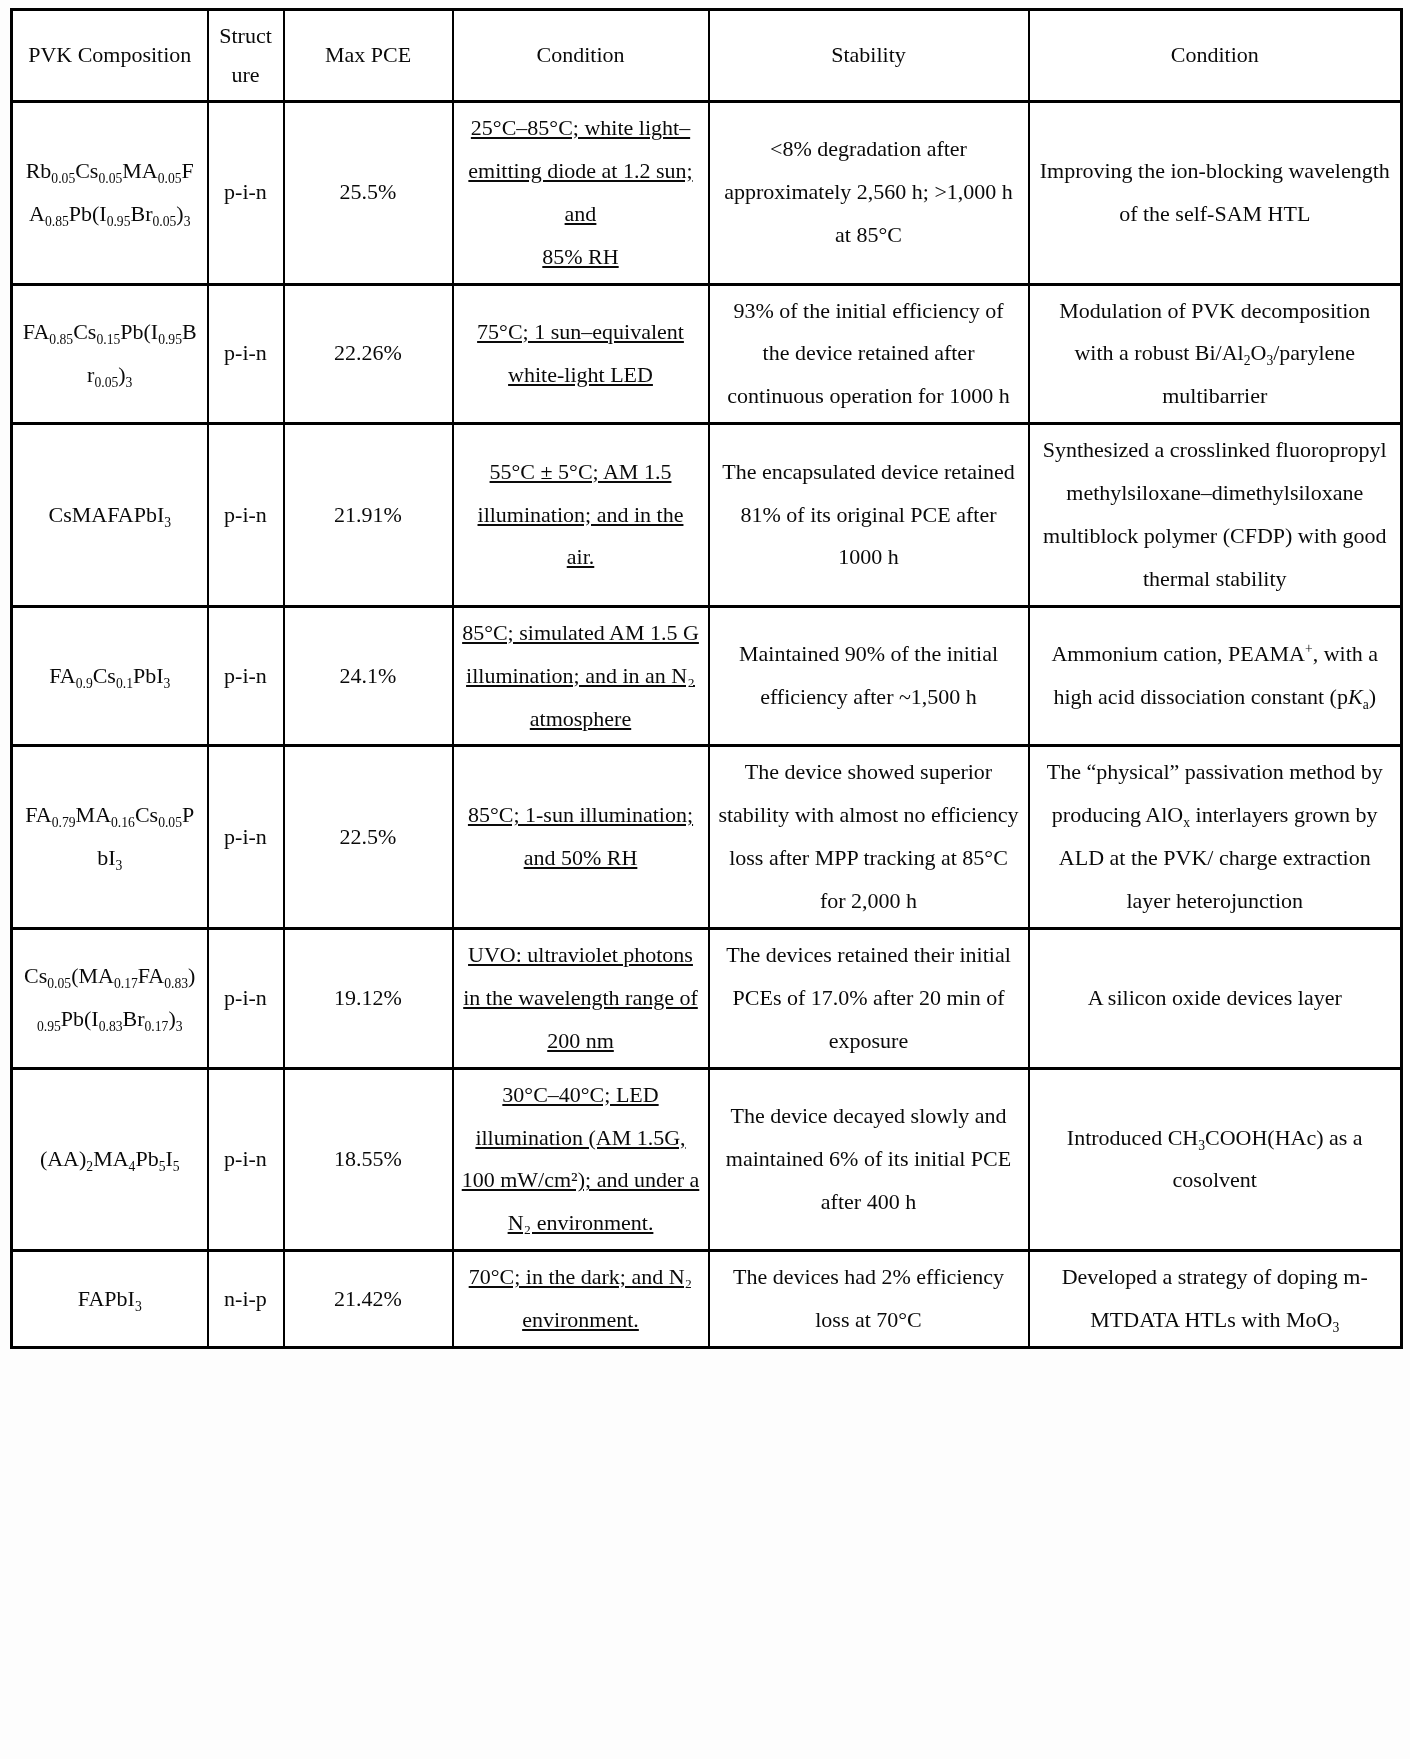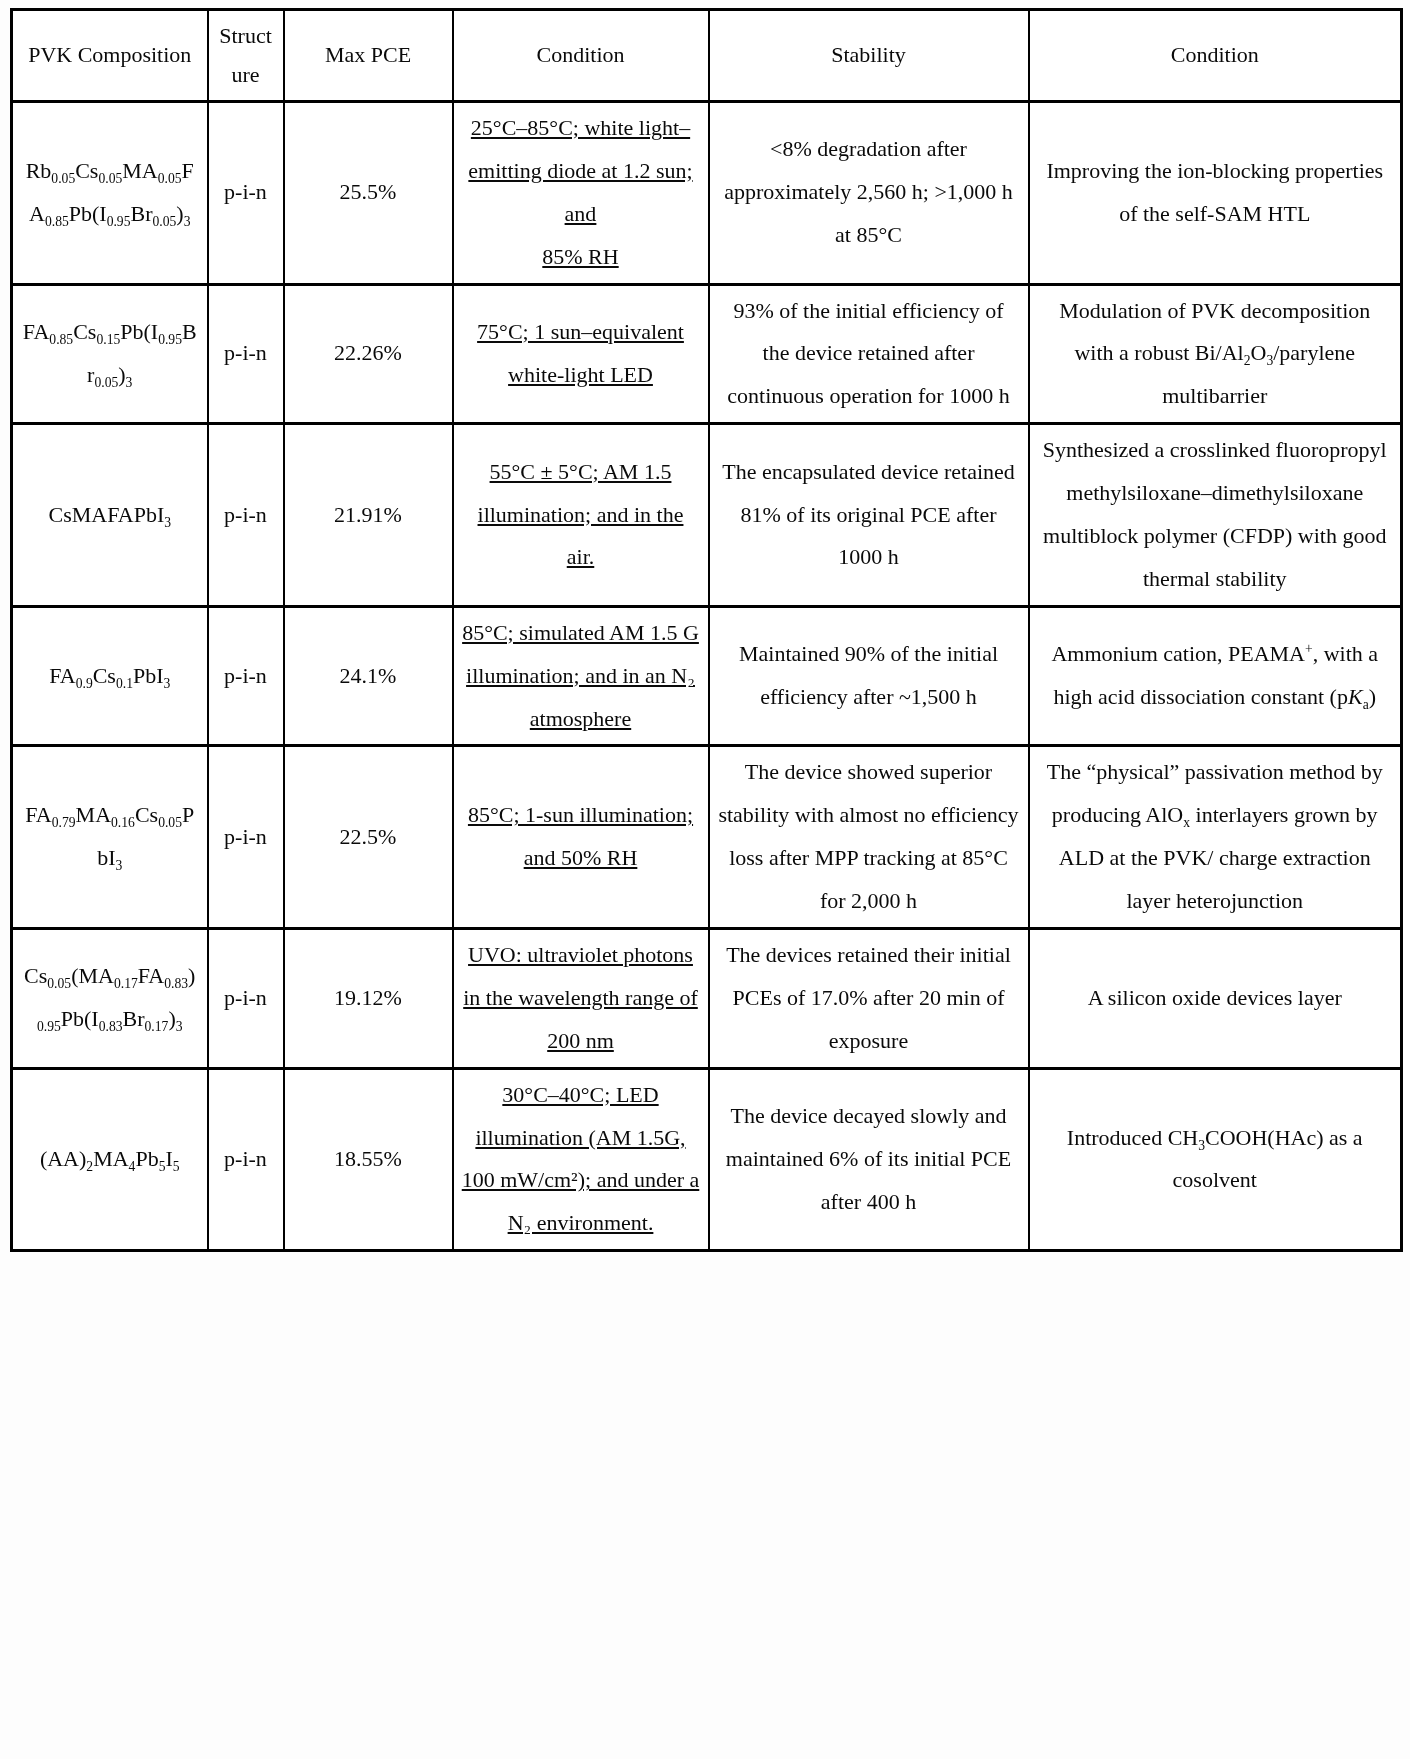--- a/index.html
+++ b/index.html
@@ -84,21 +84,21 @@
       </tr>
     </thead>
     <tbody>
       <tr>
         <td class="comp">Rb<sub>0.05</sub>Cs<sub>0.05</sub>MA<sub>0.05</sub>FA<sub>0.85</sub>Pb(I<sub>0.95</sub>Br<sub>0.05</sub>)<sub>3</sub></td>
         <td>p-i-n</td>
         <td>25.5%</td>
         <td class="cond">25°C–85°C; white light–emitting diode at 1.2 sun; and
 85% RH</td>
         <td>&lt;8% degradation after approximately 2,560 h; &gt;1,000 h at 85°C</td>
-        <td>Improving the ion-blocking properties of the self-SAM HTL</td>
+        <td>Improving the ion-blocking wavelength of the self-SAM HTL</td>
       </tr>
       <tr>
         <td class="comp">FA<sub>0.85</sub>Cs<sub>0.15</sub>Pb(I<sub>0.95</sub>Br<sub>0.05</sub>)<sub>3</sub></td>
         <td>p-i-n</td>
         <td>22.26%</td>
         <td class="cond">75°C; 1 sun–equivalent white-light LED</td>
         <td>93% of the initial efficiency of the device retained after continuous operation for 1000 h</td>
         <td>Modulation of PVK decomposition with a robust Bi/Al<sub>2</sub>O<sub>3</sub>/parylene multibarrier</td>
       </tr>
       <tr>
@@ -134,15 +134,23 @@
         <td>A silicon oxide devices layer</td>
       </tr>
       <tr>
         <td class="comp">(AA)<sub>2</sub>MA<sub>4</sub>Pb<sub>5</sub>I<sub>5</sub></td>
         <td>p-i-n</td>
         <td>18.55%</td>
         <td class="cond">30°C–40°C; LED illumination (AM 1.5G, 100 mW/cm²); and under a N₂ environment.</td>
         <td>The device decayed slowly and maintained 6% of its initial PCE after 400 h</td>
         <td>Introduced CH<sub>3</sub>COOH(HAc) as a cosolvent</td>
       </tr>
+      <tr>
+        <td class="comp">FAPbI<sub>3</sub></td>
+        <td>n-i-p</td>
+        <td>21.42%</td>
+        <td class="cond">70°C; in the dark; and N₂ environment.</td>
+        <td>The devices had 2% efficiency loss at 70°C</td>
+        <td>Developed a strategy of doping m-MTDATA HTLs with MoO<sub>3</sub></td>
+      </tr>
     </tbody>
   </table>
 </div>
 
 </body></html>

